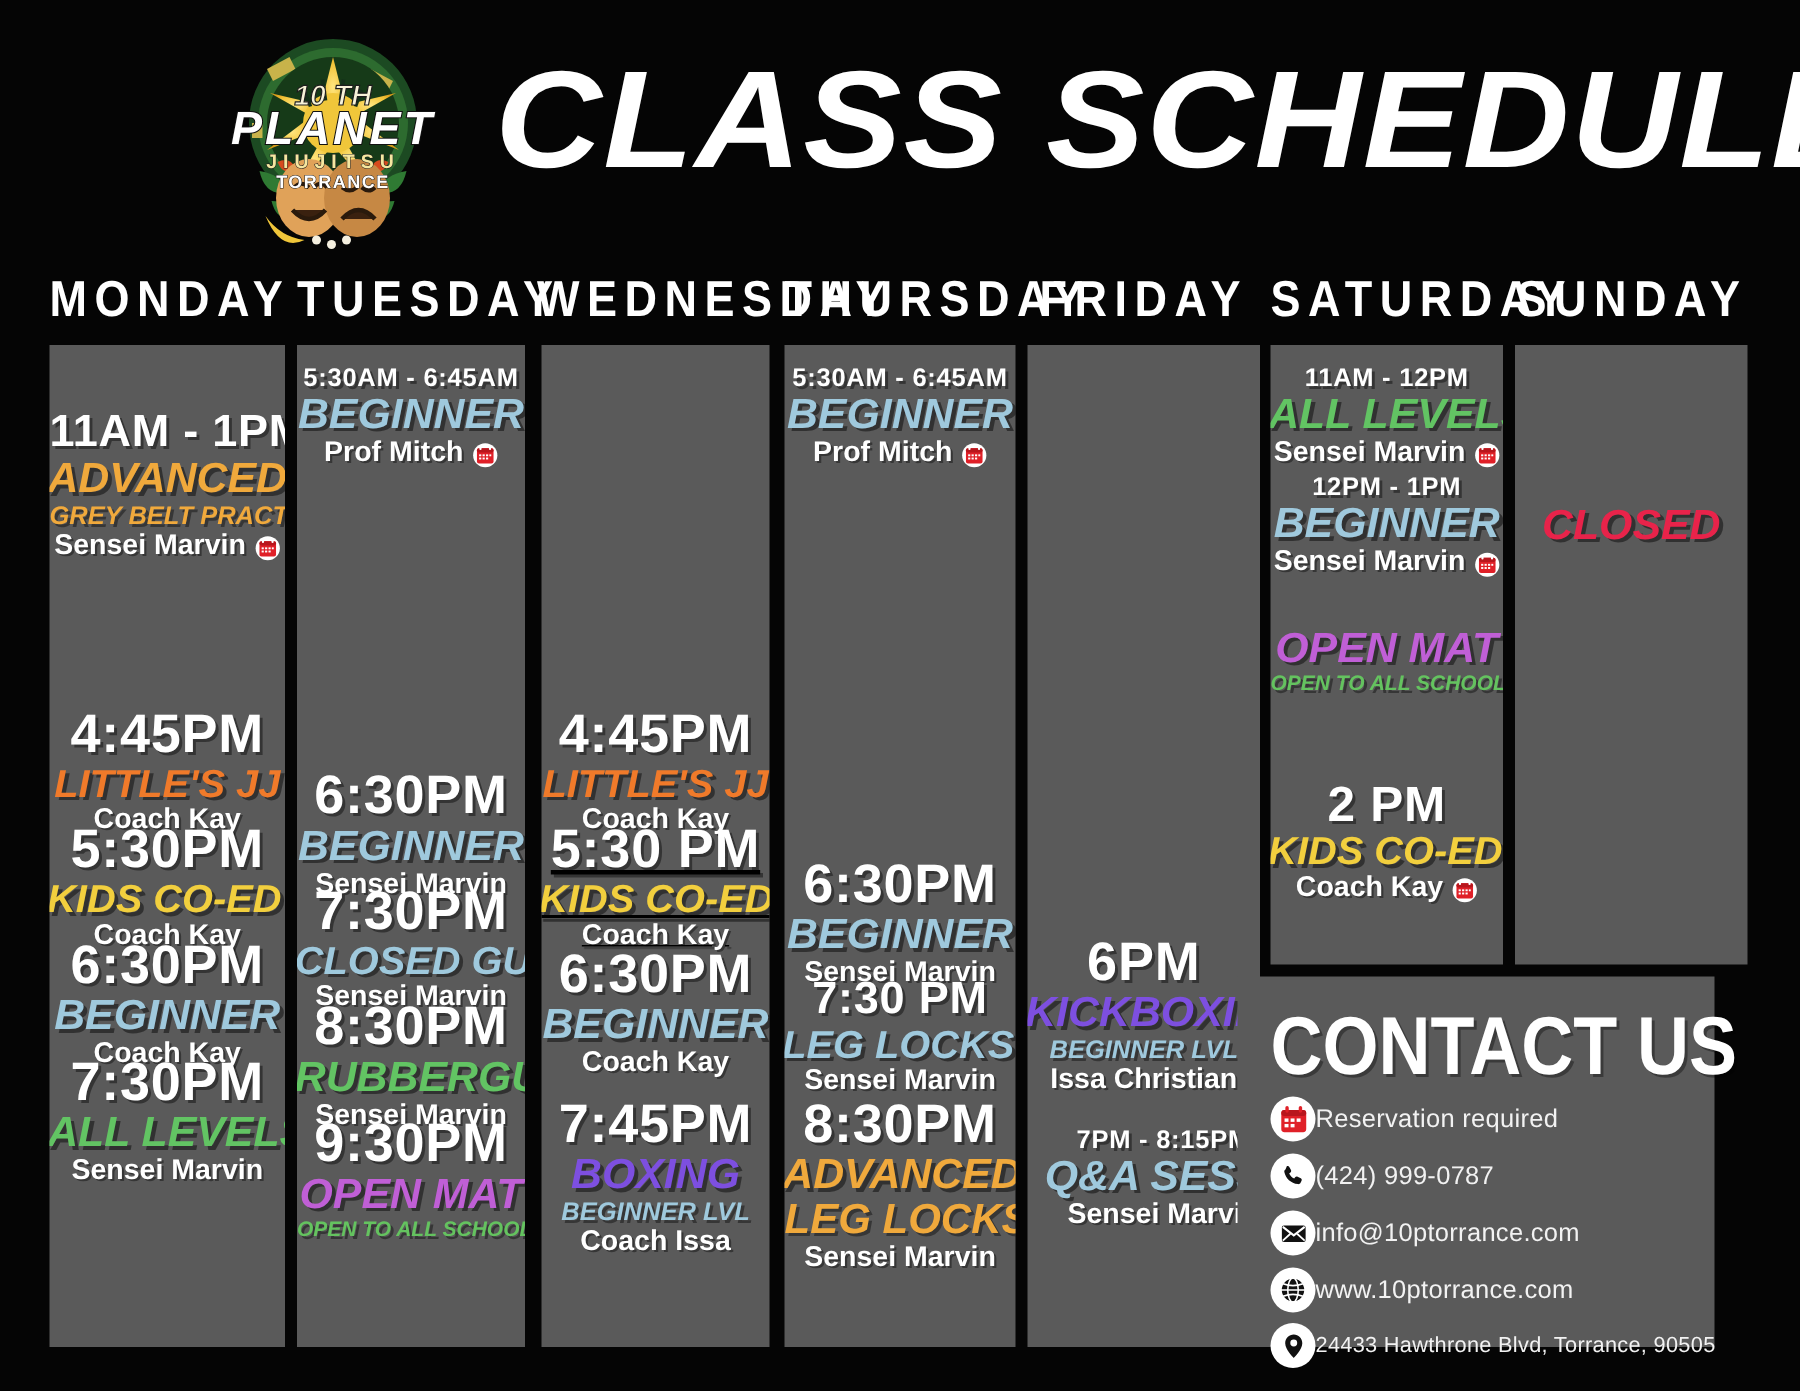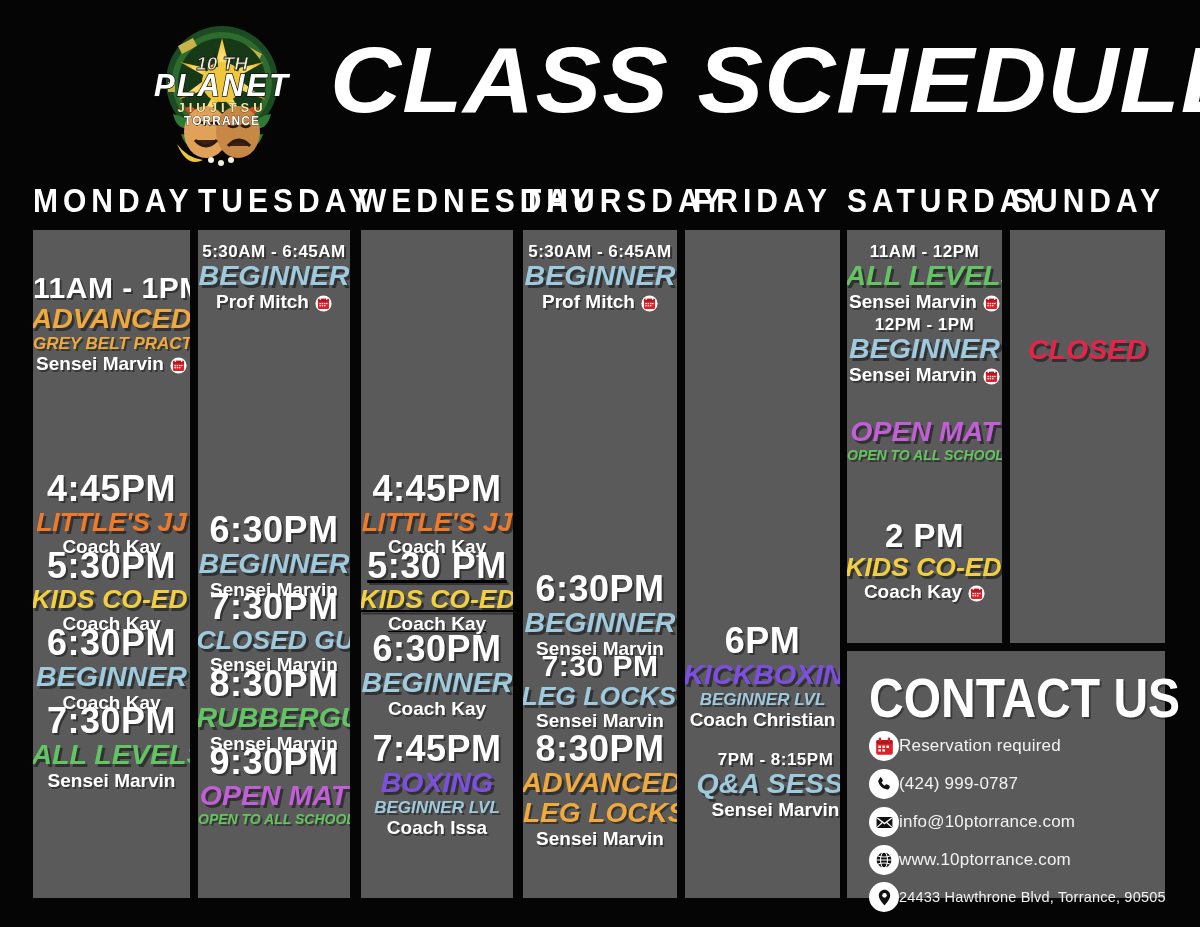--- a/index.html
+++ b/index.html
@@ -414,21 +414,21 @@
         </div>
       </div>
     </div>
     <div class="col" style="left: 685px; top: 230px; width: 155px; height: 668px;">
       <div class="col-inner">
         <div class="slot" style="top: 392px;">
           <div class="time n-xl">6PM</div>
           <div class="title t-lg" style="color: rgb(125, 79, 224);">KICKBOXING</div>
           <div class="subtitle s-sm" style="color: rgb(159, 201, 221);">BEGINNER LVL</div>
           <div class="coach-line">
-            <span class="coach c-md">Coach Christian</span>
+            <span class="coach c-md">Issa Christian</span>
           </div>
         </div>
         <div class="slot" style="top: 520px; margin-left: 13px;">
           <div class="time t-sm">7PM - 8:15PM</div>
           <div class="title t-lg" style="color: rgb(159, 201, 221);">Q&amp;A SESSION</div>
           <div class="coach-line">
             <span class="coach c-md">Sensei Marvin</span>
           </div>
         </div>
       </div>
@@ -512,21 +512,21 @@
     </div>
     <div class="col" style="left: 1010px; top: 230px; width: 155px; height: 413px;">
       <div class="col-inner">
         <div class="slot" style="top: 105px;">
           <div class="title t-lg" style="color: rgb(232, 35, 74);">CLOSED</div>
         </div>
       </div>
     </div>
   </div>
 
-<div id="contact" style="left: 847px; top: 651px; width: 318px; height: 247px;">
+<div id="contact" style="left: 825px; top: 651px; width: 318px; height: 247px;">
   <div id="contact-title">CONTACT US</div>
   <div id="contact-rows">
       <div class="c-row" style="top: 80px;">
         <div class="c-badge">
           <svg viewBox="0 0 24 24" width="21" height="21">
             <rect x="2.5" y="4.5" width="19" height="17" rx="2.4" fill="#e02028"></rect>
             <rect x="2.5" y="4.5" width="19" height="4.6" rx="2.4" fill="#b8161d"></rect>
             <g fill="#ffffff">
               <rect x="5" y="11" width="3" height="2.6"></rect>
               <rect x="9.6" y="11" width="3" height="2.6"></rect>

